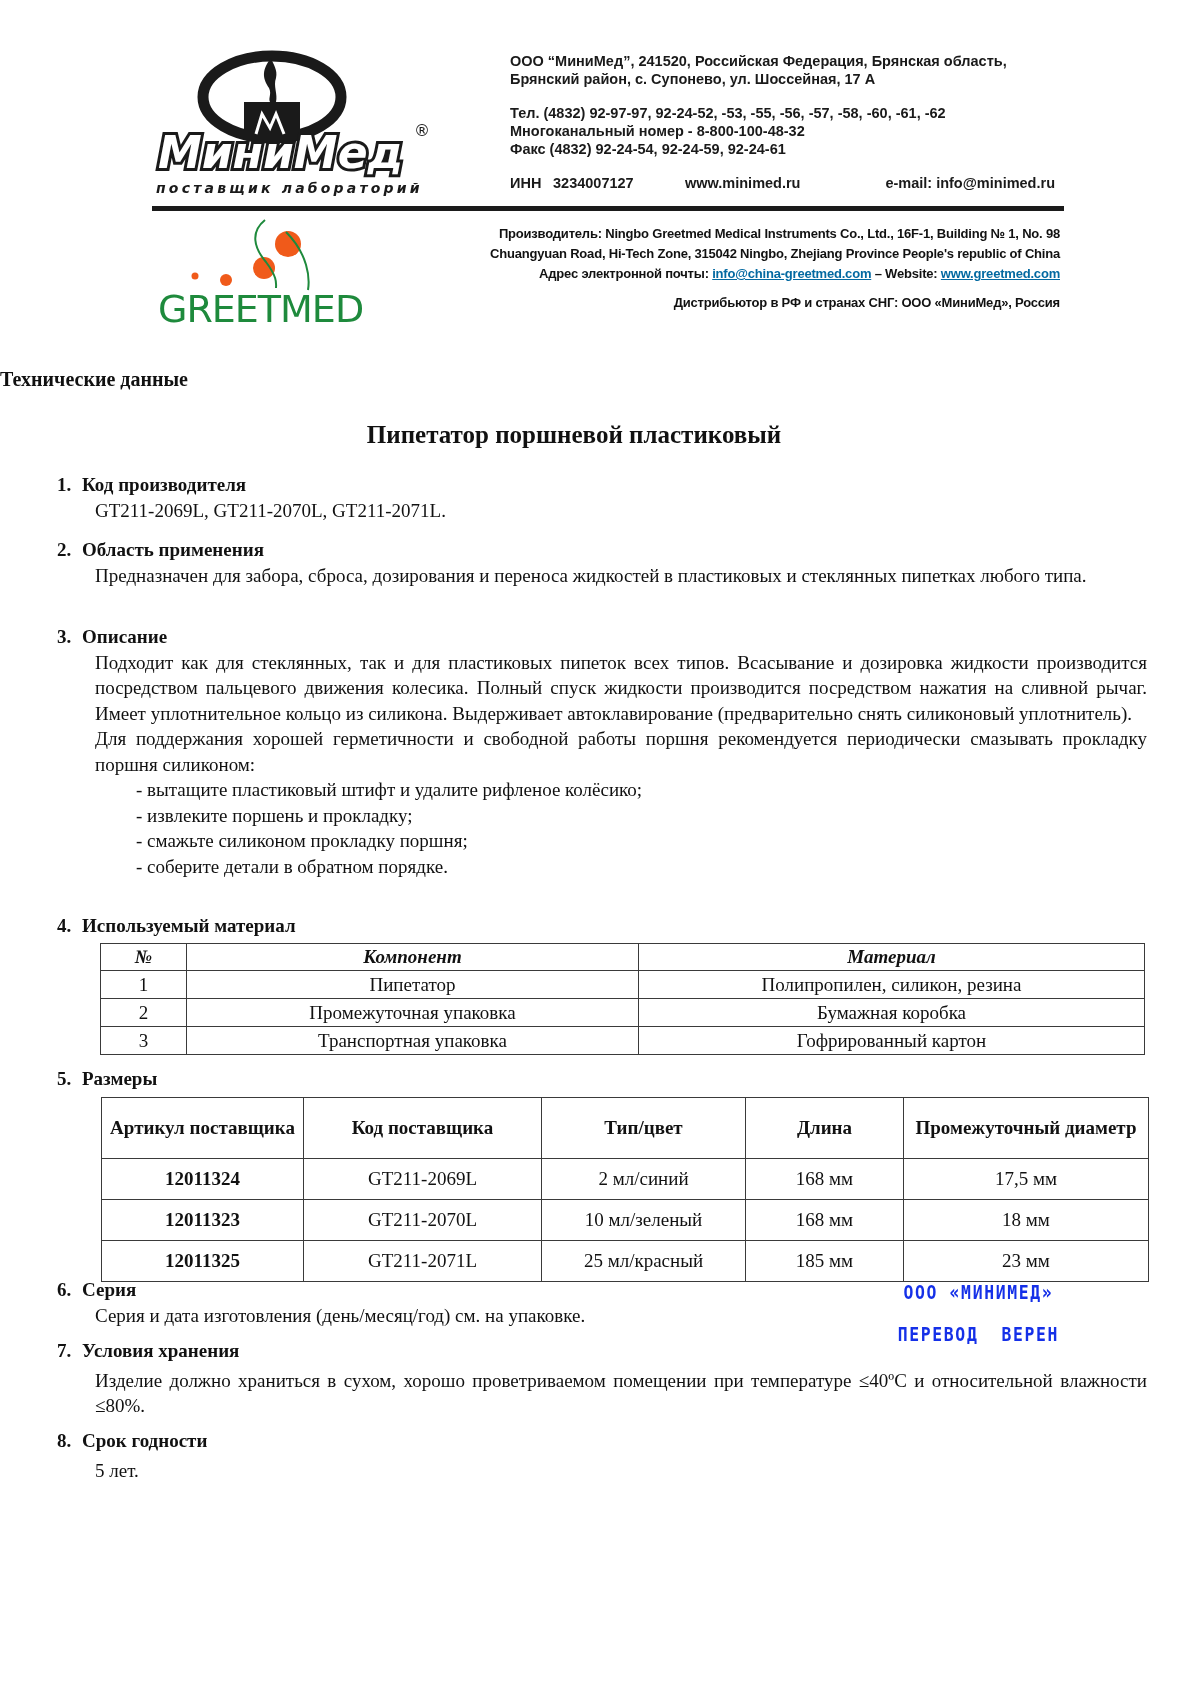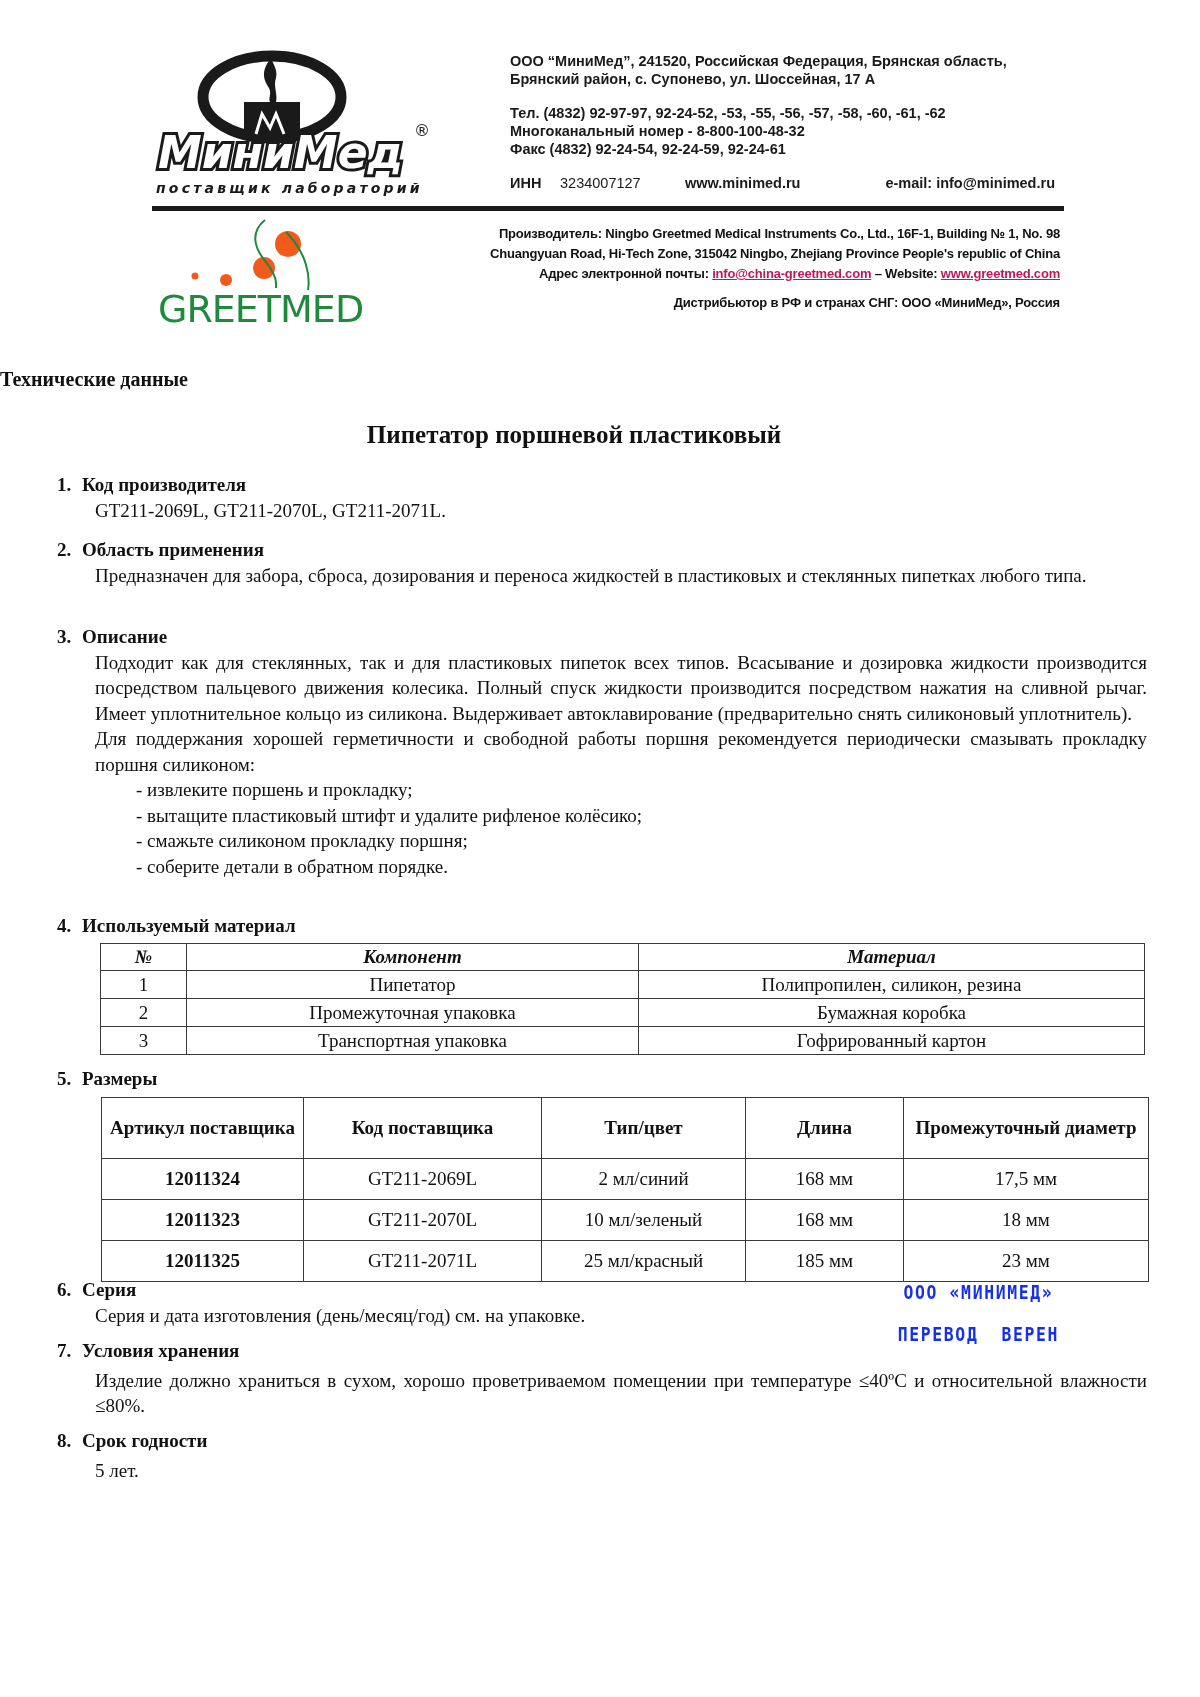--- a/index.html
+++ b/index.html
@@ -6,28 +6,28 @@
   html, body { width: 1200px; height: 1697px; background: #ffffff; overflow: hidden; }
   body { position: relative; font-family: "Liberation Serif", serif; color: #111; }
 
   
   .minimed-logo { position: absolute; left: 152px; top: 50px; width: 292px; height: 148px; }
   .contact { position: absolute; left: 510px; top: 52px; width: 545px; font-family: "Liberation Sans", sans-serif; font-weight: bold; font-size: 14.5px; line-height: 18px; color: #1a1a1a; }
   .contact .gap { height: 16px; }
   .contact .inn-row { position: relative; height: 18px; margin-top: 16px; }
   .contact .inn-row span { position: absolute; top: 0; }
   .contact .inn-label { left: 0; }
-  .contact .inn-val { left: 50px; font-weight: normal; }
+  .contact .inn-val { left: 43px; font-weight: bold; }
   .contact .site { left: 175px; }
   .contact .email { right: 0; }
   .divider-bar { position: absolute; left: 152px; top: 206px; width: 912px; height: 5px; background: #1b1b1b; }
 
   .greetmed-logo { position: absolute; left: 158px; top: 218px; width: 215px; height: 108px; }
   .greetmed-info { position: absolute; left: 400px; top: 224px; width: 660px; text-align: right; font-family: "Liberation Sans", sans-serif; font-weight: bold; font-size: 13px; line-height: 20px; color: #111; letter-spacing: -0.2px; }
-  .greetmed-info a { color: #be185d; text-decoration: underline; }
+  .greetmed-info a { color: #0369a1; text-decoration: underline; }
   .greetmed-info .distrib { margin-top: 9px; }
 
   
   .doc-subtitle { position: absolute; left: 0; top: 368px; width: 1200px; text-align: left; font-weight: bold; font-size: 20px; }
   .doc-title { position: absolute; left: 0; top: 421px; width: 1148px; text-align: center; font-weight: bold; font-size: 25px; }
 
   
   .section { position: absolute; left: 57px; width: 1090px; font-size: 19px; line-height: 25.5px; }
   .section .num { position: absolute; left: 0; top: 0; font-weight: bold; }
   .section .head { margin-left: 25px; font-weight: bold; }
@@ -117,22 +117,22 @@
   <div class="head">Область применения</div>
   <div class="body">Предназначен для забора, сброса, дозирования и переноса жидкостей в пластиковых и стеклянных пипетках любого типа.</div>
 </div>
 
 <div class="section" style="top:624px">
   <span class="num">3.</span>
   <div class="head">Описание</div>
   <div class="body">Подходит как для стеклянных, так и для пластиковых пипеток всех типов. Всасывание и дозировка жидкости производится посредством пальцевого движения колесика. Полный спуск жидкости производится посредством нажатия на сливной рычаг. Имеет уплотнительное кольцо из силикона. Выдерживает автоклавирование (предварительно снять силиконовый уплотнитель).</div>
   <div class="body">Для поддержания хорошей герметичности и свободной работы поршня рекомендуется периодически смазывать прокладку поршня силиконом:</div>
   <div class="bullets">
+    <div>- вытащите пластиковый штифт и удалите рифленое колёсико;</div>
     <div>- извлеките поршень и прокладку;</div>
-    <div>- вытащите пластиковый штифт и удалите рифленое колёсико;</div>
     <div>- смажьте силиконом прокладку поршня;</div>
     <div>- соберите детали в обратном порядке.</div>
   </div>
 </div>
 
 <div class="section" style="top:913px">
   <span class="num">4.</span>
   <div class="head">Используемый материал</div>
 </div>
 

